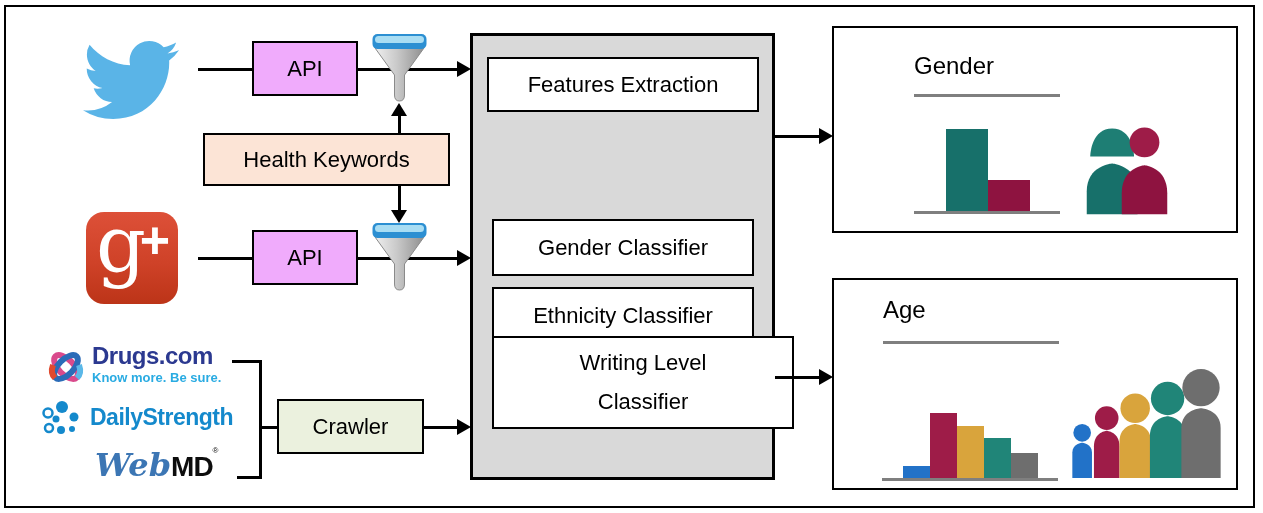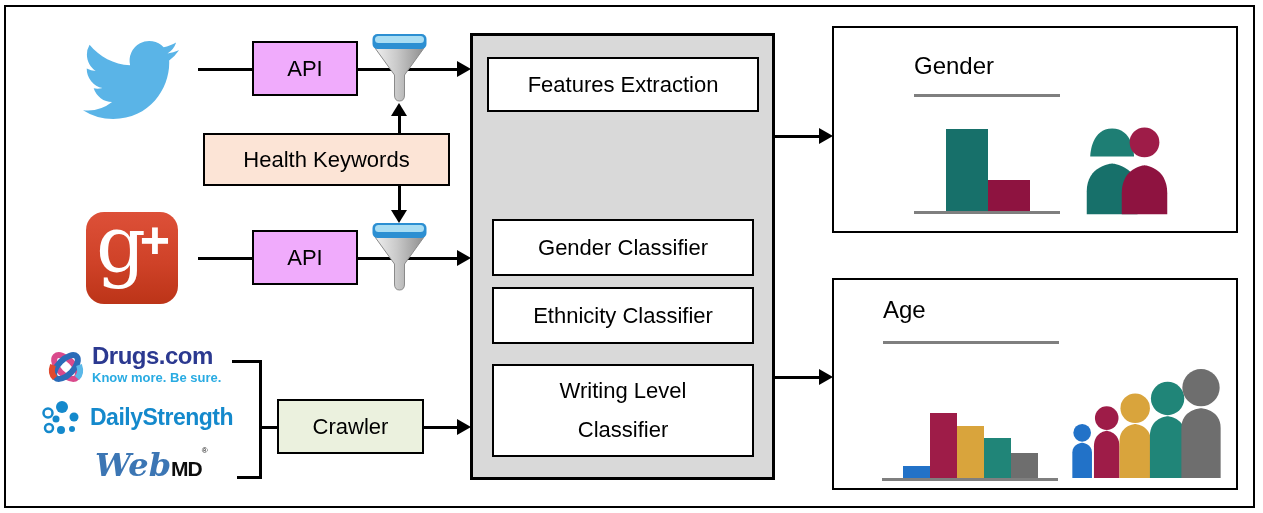--- a/index.html
+++ b/index.html
@@ -32,21 +32,21 @@
                 background:linear-gradient(180deg,#dd5038 0%,#cf4228 55%,#bc3418 100%);
                 color:#fff; overflow:hidden; }
   .gplus-g { position:absolute; left:10px; top:-12px; font-family:"DejaVu Serif", serif; font-size:78px; }
   .gplus-plus { position:absolute; right:8px; top:-2px; font-size:52px; font-weight:bold; }
 
   .logo-row { position:absolute; }
   .drugs-name { font-size:24px; font-weight:bold; color:#2b3990; letter-spacing:-0.5px; }
   .drugs-tag  { font-size:13px; font-weight:bold; color:#29abe2; }
   .ds-name { font-size:23px; font-weight:bold; color:#1489cc; letter-spacing:-0.5px; }
   .webmd-web { font-family:"DejaVu Serif", serif; font-style:italic; font-weight:bold; font-size:32px; color:#3c76b4; }
-  .webmd-md  { font-size:21px; font-weight:900; color:#0d0d0d; letter-spacing:-1px; }
+  .webmd-md  { font-size:28px; font-weight:900; color:#0d0d0d; letter-spacing:-1px; }
   .webmd-r   { font-size:8px; color:#0d0d0d; vertical-align:top; }
 
   .bars { position:absolute; display:flex; align-items:flex-end; }
 </style>
 </head>
 <body>
 
 <div id="stage">
   <div class="frame"></div>
 
@@ -149,21 +149,21 @@
   <div class="bigbox" style="left:470px;top:33px;width:305px;height:447px"></div>
   <div class="whitebox" style="left:492px;top:219px;width:262px;height:57px">
     <span>Gender Classifier</span>
   </div>
   <div class="whitebox" style="left:487px;top:57px;width:272px;height:55px">
     <span>Features Extraction</span>
   </div>
   <div class="whitebox" style="left:492px;top:287px;width:262px;height:57px">
     <span>Ethnicity Classifier</span>
   </div>
-  <div class="whitebox" style="left:492px;top:364px;width:262px;height:93px;line-height:1.75">
+  <div class="whitebox" style="left:492px;top:336px;width:302px;height:93px;line-height:1.75">
     <span>Writing Level</span>
     <span>Classifier</span>
   </div>
 
   <div class="hline" style="left:775px;top:135px;width:46px"></div>
   <div class="arr-right" style="left:819px;top:128px"></div>
   <div class="hline" style="left:775px;top:376px;width:46px"></div>
   <div class="arr-right" style="left:819px;top:369px"></div>
 
   <div class="panel" style="left:832px;top:26px;width:406px;height:207px">

